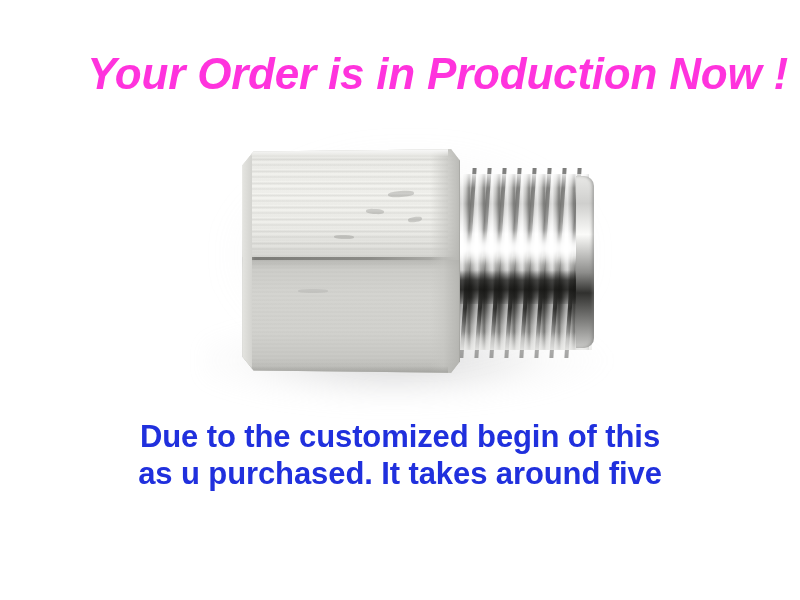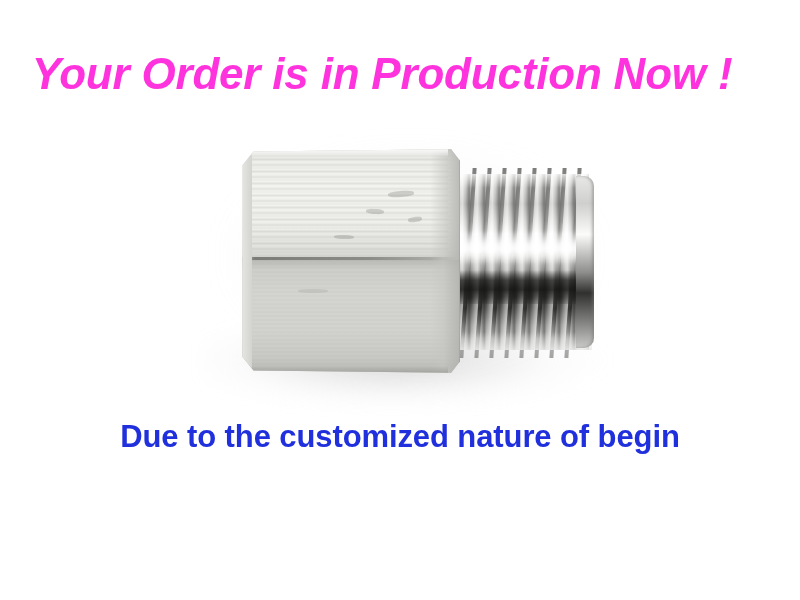--- a/index.html
+++ b/index.html
@@ -18,29 +18,30 @@
     background: #ffffff;
     overflow: hidden;
   }
 
   
   #headline {
     position: absolute;
     left: 0;
     top: 48px;
     width: 764px;
-    text-align: center;
+    text-align: right;
     font-family: "Liberation Sans", sans-serif;
     font-style: italic;
     font-weight: bold;
     font-size: 44px;
     line-height: 52px;
     letter-spacing: -0.2px;
     color: #ff33dd;
     white-space: nowrap;
+    padding-left: 24px;
   }
 
   
   #bodycopy {
     position: absolute;
     left: 0;
     top: 418px;
     width: 800px;
     text-align: center;
     font-family: "Liberation Sans", sans-serif;
@@ -363,16 +364,17 @@
         <div class="scuff" style="left:170px;top:70px;width:14px;height:5px;transform:rotate(-8deg)"></div>
         <div class="scuff" style="left:96px;top:88px;width:20px;height:4px;transform:rotate(2deg)"></div>
         <div class="scuff" style="left:60px;top:142px;width:30px;height:4px;opacity:.5"></div>
       </div>
       <div class="hex-outline"></div>
     </div>
 
   </div>
 
   <div id="bodycopy">
-    <span class="line">Due to the customized nature of begin</span>
+    <span class="line">Due to the customized begin of this</span>
+    <span class="line">as u purchased. It takes around five</span>
   </div>
 
 </div>
 
 </body></html>

